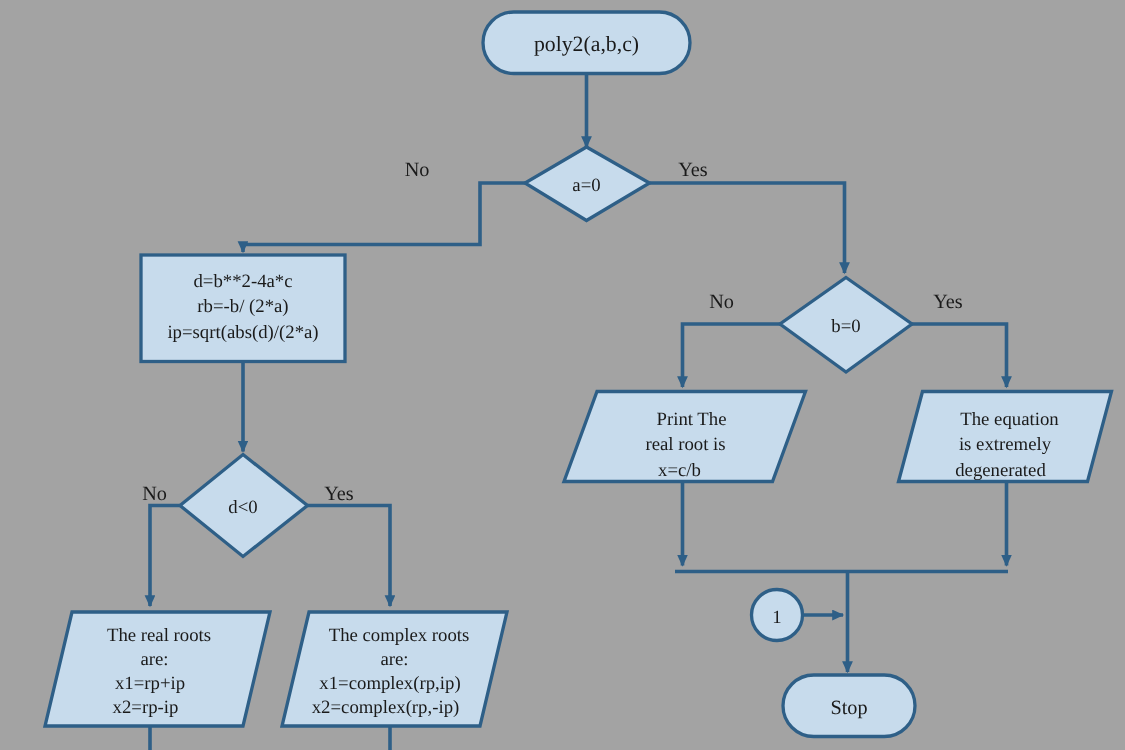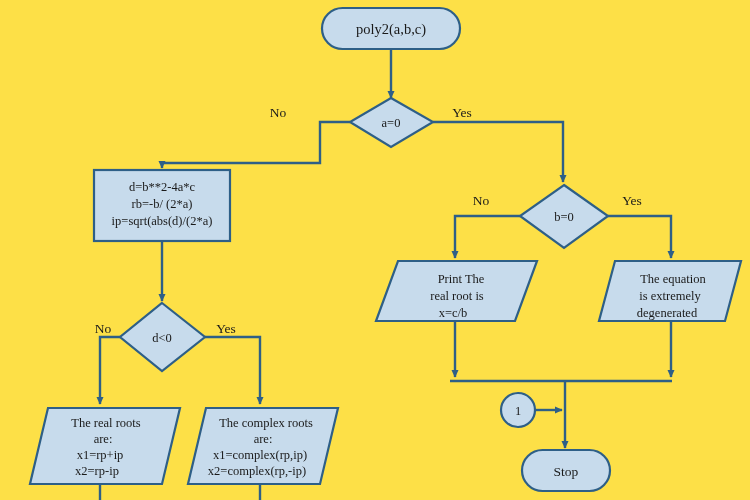--- a/index.html
+++ b/index.html
@@ -7,21 +7,21 @@
     padding: 0;
     background: #ffffff;
   }
   body {
     font-family: "Liberation Serif", "DejaVu Serif", serif;
   }
   #flowchart-root {
     position: relative;
     width: 750px;
     height: 500px;
-    background: #fde047;
+    background: #a3a3a3;
     overflow: hidden;
   }
   svg.canvas {
     position: absolute;
     left: 0;
     top: 0;
     width: 750px;
     height: 500px;
   }
   .node-text {

